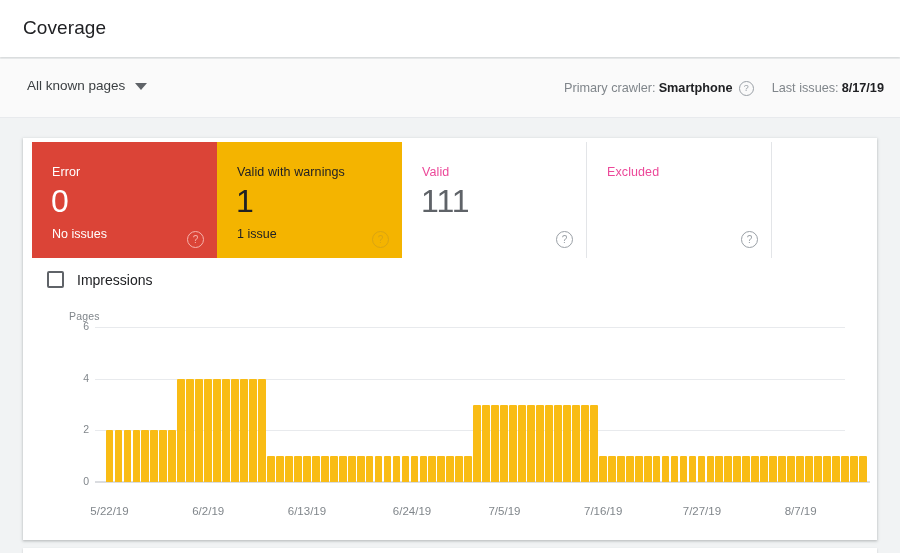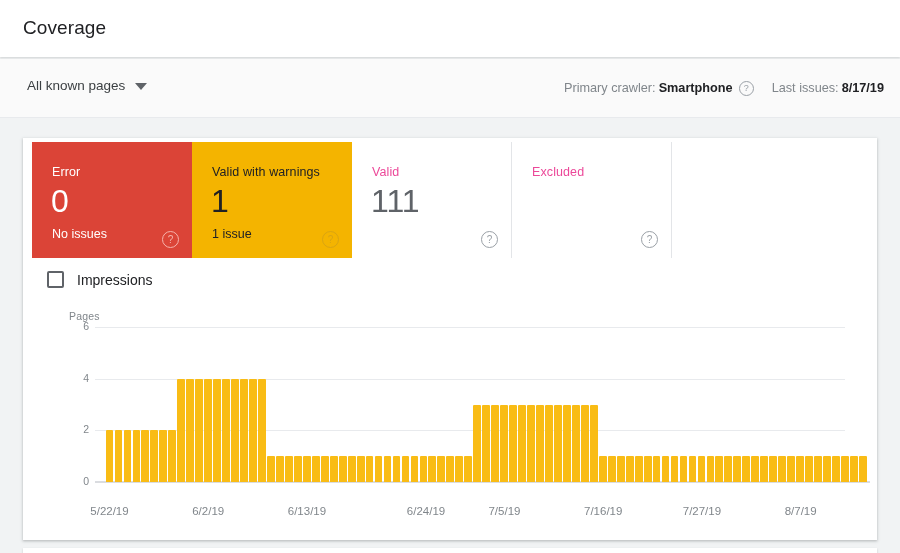--- a/index.html
+++ b/index.html
@@ -63,21 +63,21 @@
     box-shadow:0 1px 2px rgba(60,64,67,.22),0 1px 3px 1px rgba(60,64,67,.10);
     box-sizing:border-box;
   }
 
   
   .cards{
     position:absolute;left:9px;top:4px;
     display:flex;height:116px;
   }
   .card{
-    position:relative;width:160px;height:116px;box-sizing:border-box;
+    position:relative;width:185px;height:116px;box-sizing:border-box;
     border-right:1px solid #e3e5e8;
   }
   .card.err{background:#DB4437;border-right:none;}
   .card.warn{background:#F4B400;border-right:none;}
   .card.plain{background:#ffffff;}
   .card-title{
     position:absolute;left:20px;top:23px;
     font-size:12.5px;font-weight:400;letter-spacing:.1px;
   }
   .card.err .card-title{color:#ffffff;}
@@ -318,21 +318,21 @@
             <div class="bar" title="8/11/19: 1" style="height: 25.8333px; background: rgb(249, 188, 21);"></div>
             <div class="bar" title="8/12/19: 1" style="height: 25.8333px; background: rgb(249, 188, 21);"></div>
             <div class="bar" title="8/13/19: 1" style="height: 25.8333px; background: rgb(249, 188, 21);"></div>
             <div class="bar" title="8/14/19: 1" style="height: 25.8333px; background: rgb(249, 188, 21);"></div>
           </div>
       </div>
       <div class="xlabels" id="xlabels">
           <div class="xlabel" style="left: 86.4882px;">5/22/19</div>
           <div class="xlabel" style="left: 185.229px;">6/2/19</div>
           <div class="xlabel" style="left: 283.971px;">6/13/19</div>
-          <div class="xlabel" style="left: 403px; text-align: right;">6/24/19</div>
+          <div class="xlabel" style="left: 389px; text-align: right;">6/24/19</div>
           <div class="xlabel" style="left: 481.453px;">7/5/19</div>
           <div class="xlabel" style="left: 580.194px;">7/16/19</div>
           <div class="xlabel" style="left: 678.935px;">7/27/19</div>
           <div class="xlabel" style="left: 777.676px;">8/7/19</div>
         </div>
     </div>
 
   </div>
 
   <div class="panel2"></div>

